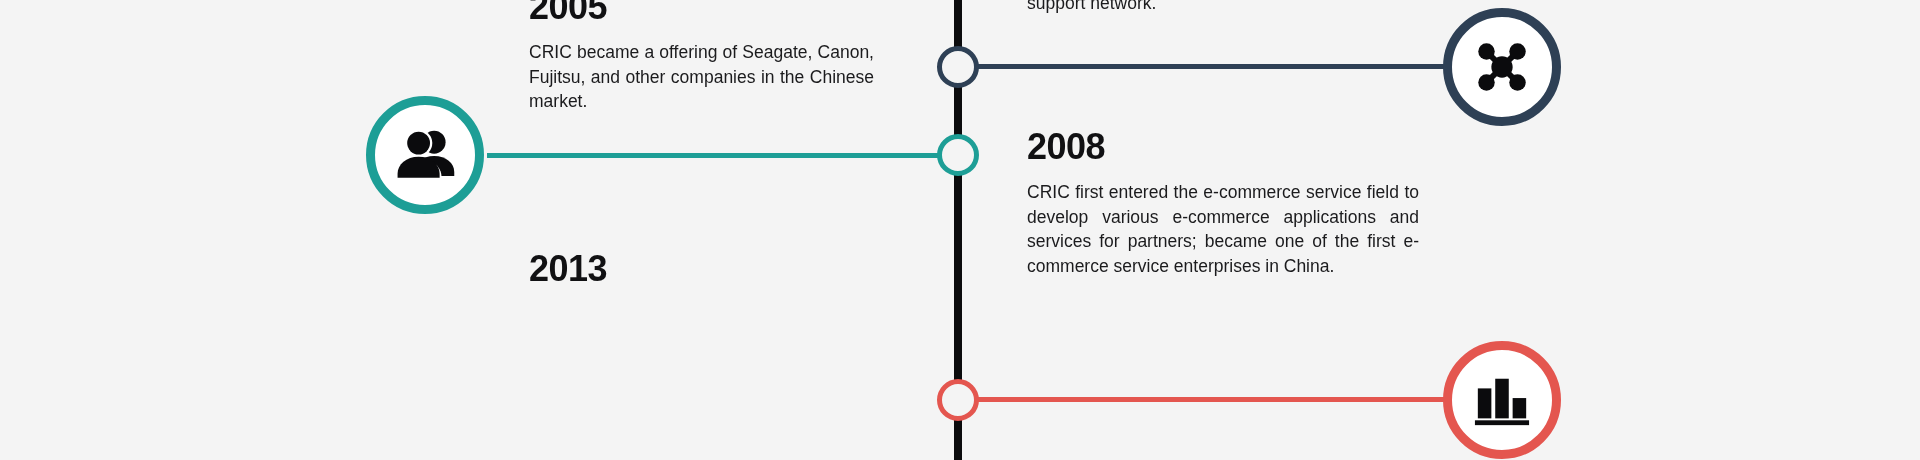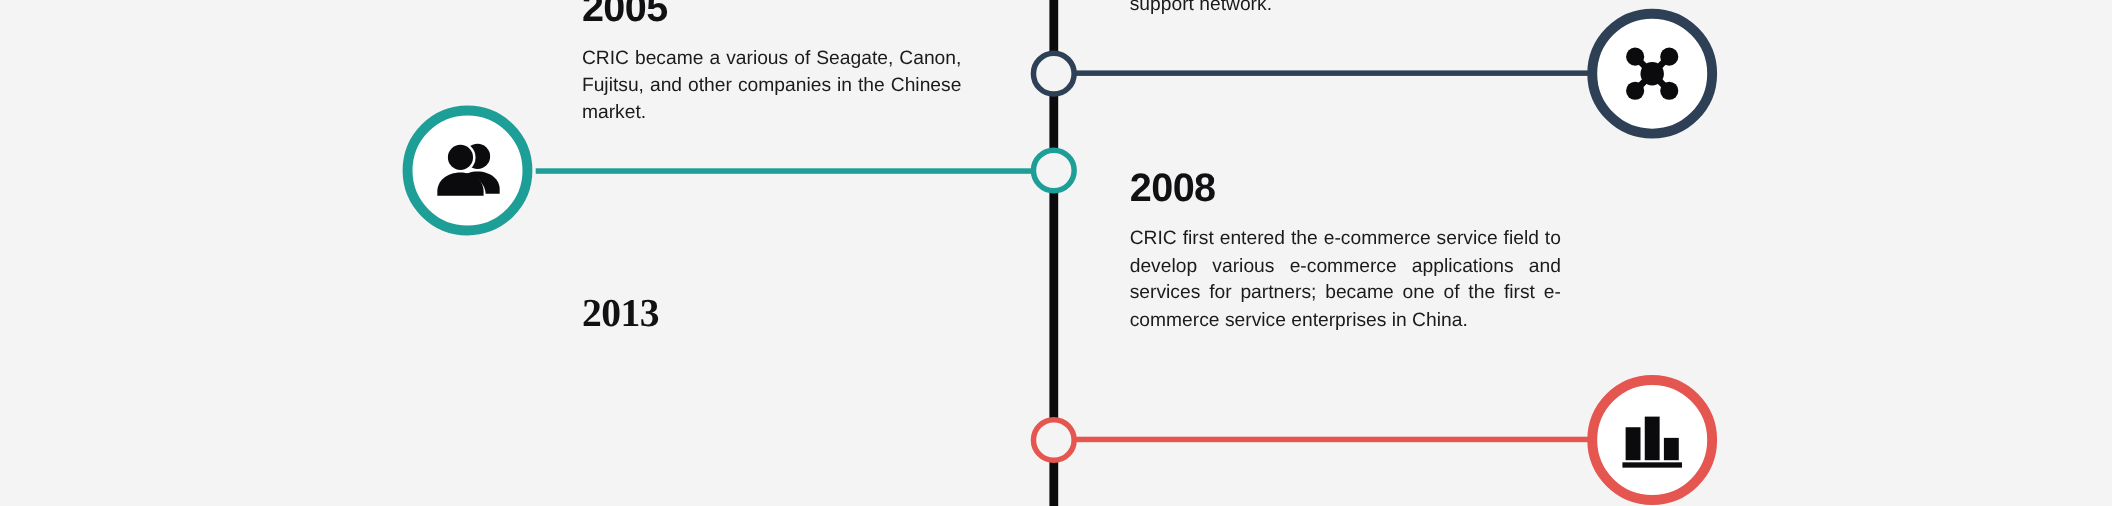--- a/index.html
+++ b/index.html
@@ -131,42 +131,42 @@
           <path d="M28 33 c-15 0 -25 9 -25 19.5 V57 h50 v-4.5 C53 42 43 33 28 33 Z" fill="#ffffff"></path>
           <circle cx="28" cy="16" r="12.5"></circle>
           <path d="M28 31 c-13.5 0 -23 8.5 -23 18.5 V54 h46 v-4.5 C51 39.5 41.5 31 28 31 Z"></path>
         </g>
       </svg>
     </span>
   </div>
 
   <div class="entry align-left" style="left:529px; top:-12px; width:345px;">
     <div class="year">2005</div>
-    <div class="body">CRIC became a various of Seagate, Canon, Fujitsu, and other companies in the Chinese market.</div>
+    <div class="body">CRIC became a offering of Seagate, Canon, Fujitsu, and other companies in the Chinese market.</div>
   </div>
 
   <div class="connector c-red" style="left:962px; top:397px; width:522px;"></div>
 
   <div class="spine-node n-red" style="left:937px; top:379px;"></div>
 
   <div class="medallion m-red" style="left:1443px; top:341px;">
     <span>
       <svg width="60" height="58" viewBox="0 0 62 60" aria-hidden="true">
         <g fill="#0b0b0d">
           <rect x="6" y="18" width="14" height="31"></rect>
           <rect x="24" y="8" width="14" height="41"></rect>
           <rect x="42" y="28" width="14" height="21"></rect>
           <rect x="3" y="51" width="56" height="5"></rect>
         </g>
       </svg>
     </span>
   </div>
 
-  <div class="entry align-left" style="left:1027px; top:128px; width:392px;margin-top:24px;">
+  <div class="entry align-left" style="left:1027px; top:128px; width:392px;">
     <div class="year">2008</div>
     <div class="body">CRIC first entered the e-commerce service field to develop various e-commerce applications and services for partners; became one of the first e-commerce service enterprises in China.</div>
   </div>
 
-  <div class="entry align-left" style="left:529px; top:266px; width:345px;font-family:Liberation Serif, serif;">
+  <div class="entry align-left" style="left:529px; top:250px; width:345px;">
     <div class="year">2013</div>
   </div>
 
 </div>
 
 </body></html>

